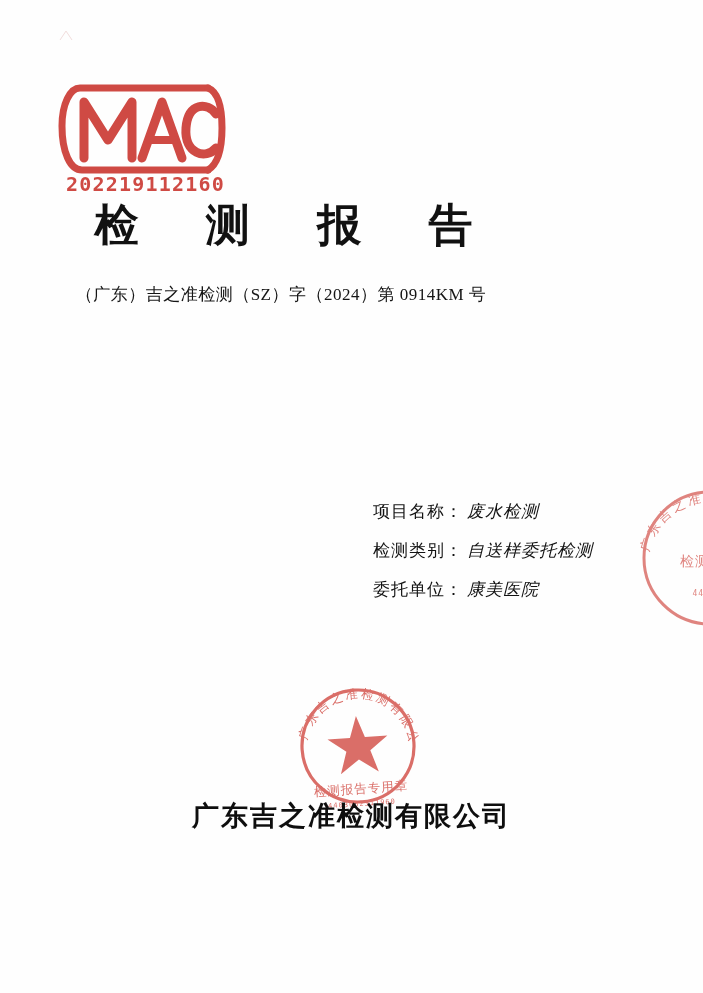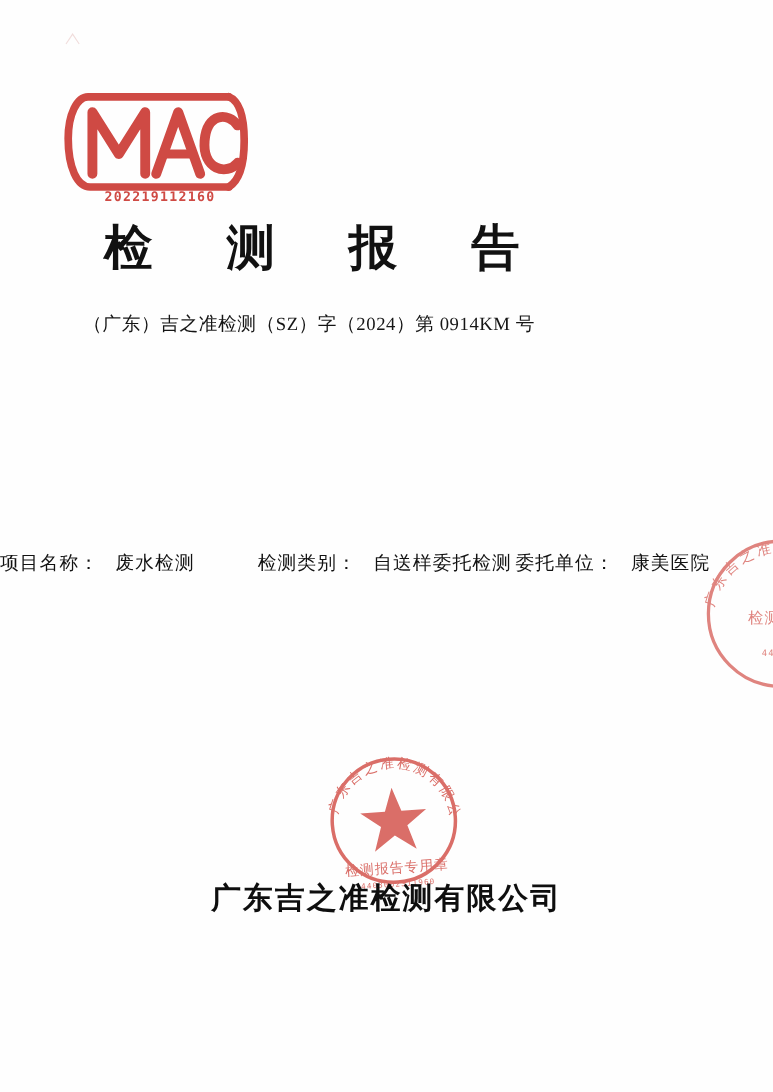--- a/index.html
+++ b/index.html
@@ -34,21 +34,21 @@
     display: block;
   }
   .ma-number {
     position: absolute;
     left: 58px;
     top: 172px;
     width: 175px;
     text-align: center;
     color: #cf4a44;
     font-family: "DejaVu Sans Mono", "Liberation Mono", monospace;
-    font-size: 12px;
+    font-size: 20px;
     letter-spacing: 1.2px;
     font-weight: 600;
   }
 
   
   .doc-title {
     position: absolute;
     top: 196px;
     left: 0;
     width: 567px;
@@ -72,40 +72,41 @@
     color: #151515;
   }
 
   
   .fields {
     position: absolute;
     top: 500px;
     left: 0;
     width: 703px;
     display: flex;
-    flex-direction: row;
+    flex-direction: column;
     align-items: flex-end;
   }
   .field-row {
     width: 330px;
     display: flex;
     align-items: baseline;
     margin-bottom: 16px;
     font-size: 17px;
     color: #121212;
     font-family: "DejaVu Sans", "Liberation Sans", sans-serif;
   }
   .field-label {
     white-space: nowrap;
     letter-spacing: 1px;
   }
   .field-value {
     white-space: nowrap;
     letter-spacing: 1px;
-    margin-left: 15px;
+    margin-left: 4px;
+    font-style: italic;
   }
 
   
   .company {
     position: absolute;
     top: 798px;
     left: 0;
     width: 703px;
     text-align: center;
     font-size: 27px;

